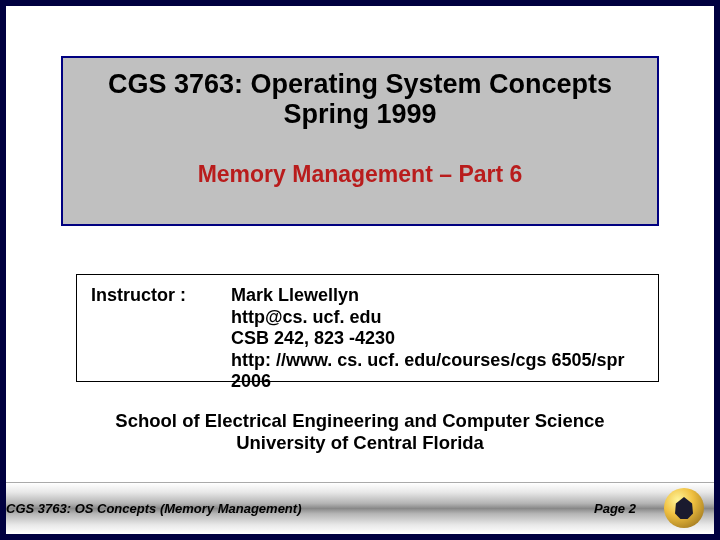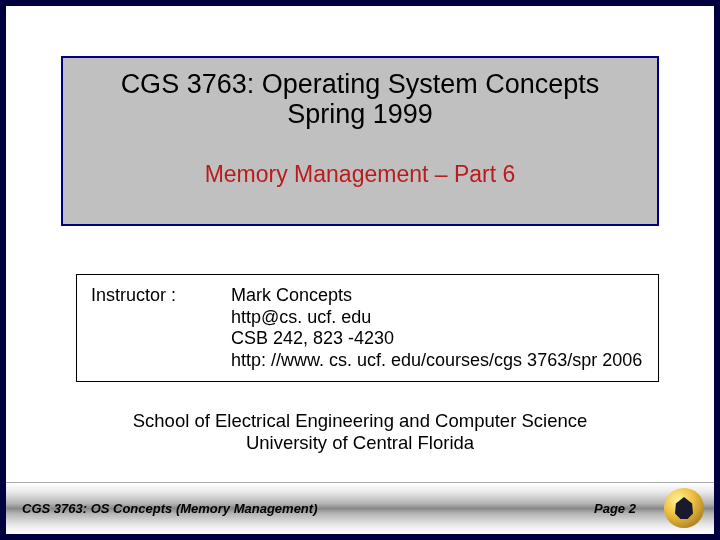--- a/index.html
+++ b/index.html
@@ -1,15 +1,15 @@
 <!DOCTYPE html>
 <html><head>
 <meta charset="utf-8">
 <style>
-  * { box-sizing: border-box; margin: 0; padding: 0; }
+  * { box-sizing: border-box; margin: 0; padding: 0; font-weight: bold; }
   body {
     width: 720px;
     height: 540px;
     background: #000040;
     font-family: Arial, Helvetica, sans-serif;
     position: relative;
     overflow: hidden;
   }
   .slide {
     position: absolute;
@@ -82,21 +82,21 @@
     border-top: 1px solid #aaa;
     display: flex;
     align-items: center;
     font-size: 13px;
     font-style: italic;
     font-weight: bold;
     font-family: Arial, sans-serif;
     color: #000;
   }
   .footer-left {
-    padding-left: 16px;
+    padding-left: 0;
     flex: 1;
   }
   .footer-center {
     width: 120px;
     text-align: left;
   }
   .footer-right {
     width: 170px;
     text-align: left;
   }
@@ -131,24 +131,24 @@
 
   <div class="title-box">
     <div class="title-line1">CGS 3763: Operating System Concepts</div>
     <div class="title-line2">Spring 1999</div>
     <div class="subtitle">Memory Management – Part 6</div>
   </div>
 
   <div class="instructor-box">
     <div class="instructor-label">Instructor :</div>
     <div class="instructor-details">
-      <div>Mark Concepts</div>
+      <div>Mark Llewellyn</div>
       <div>http@cs. ucf. edu</div>
       <div>CSB 242, 823 -4230</div>
-      <div>http: //www. cs. ucf. edu/courses/cgs 3763/spr 2006</div>
+      <div>http: //www. cs. ucf. edu/courses/cgs 6505/spr 2006</div>
     </div>
   </div>
 
   <div class="school-box">
     <div>School of Electrical Engineering and Computer Science</div>
     <div>University of Central Florida</div>
   </div>
 
   <div class="footer-bar">
     <div class="footer-left">CGS 3763: OS Concepts  (Memory Management)</div>

